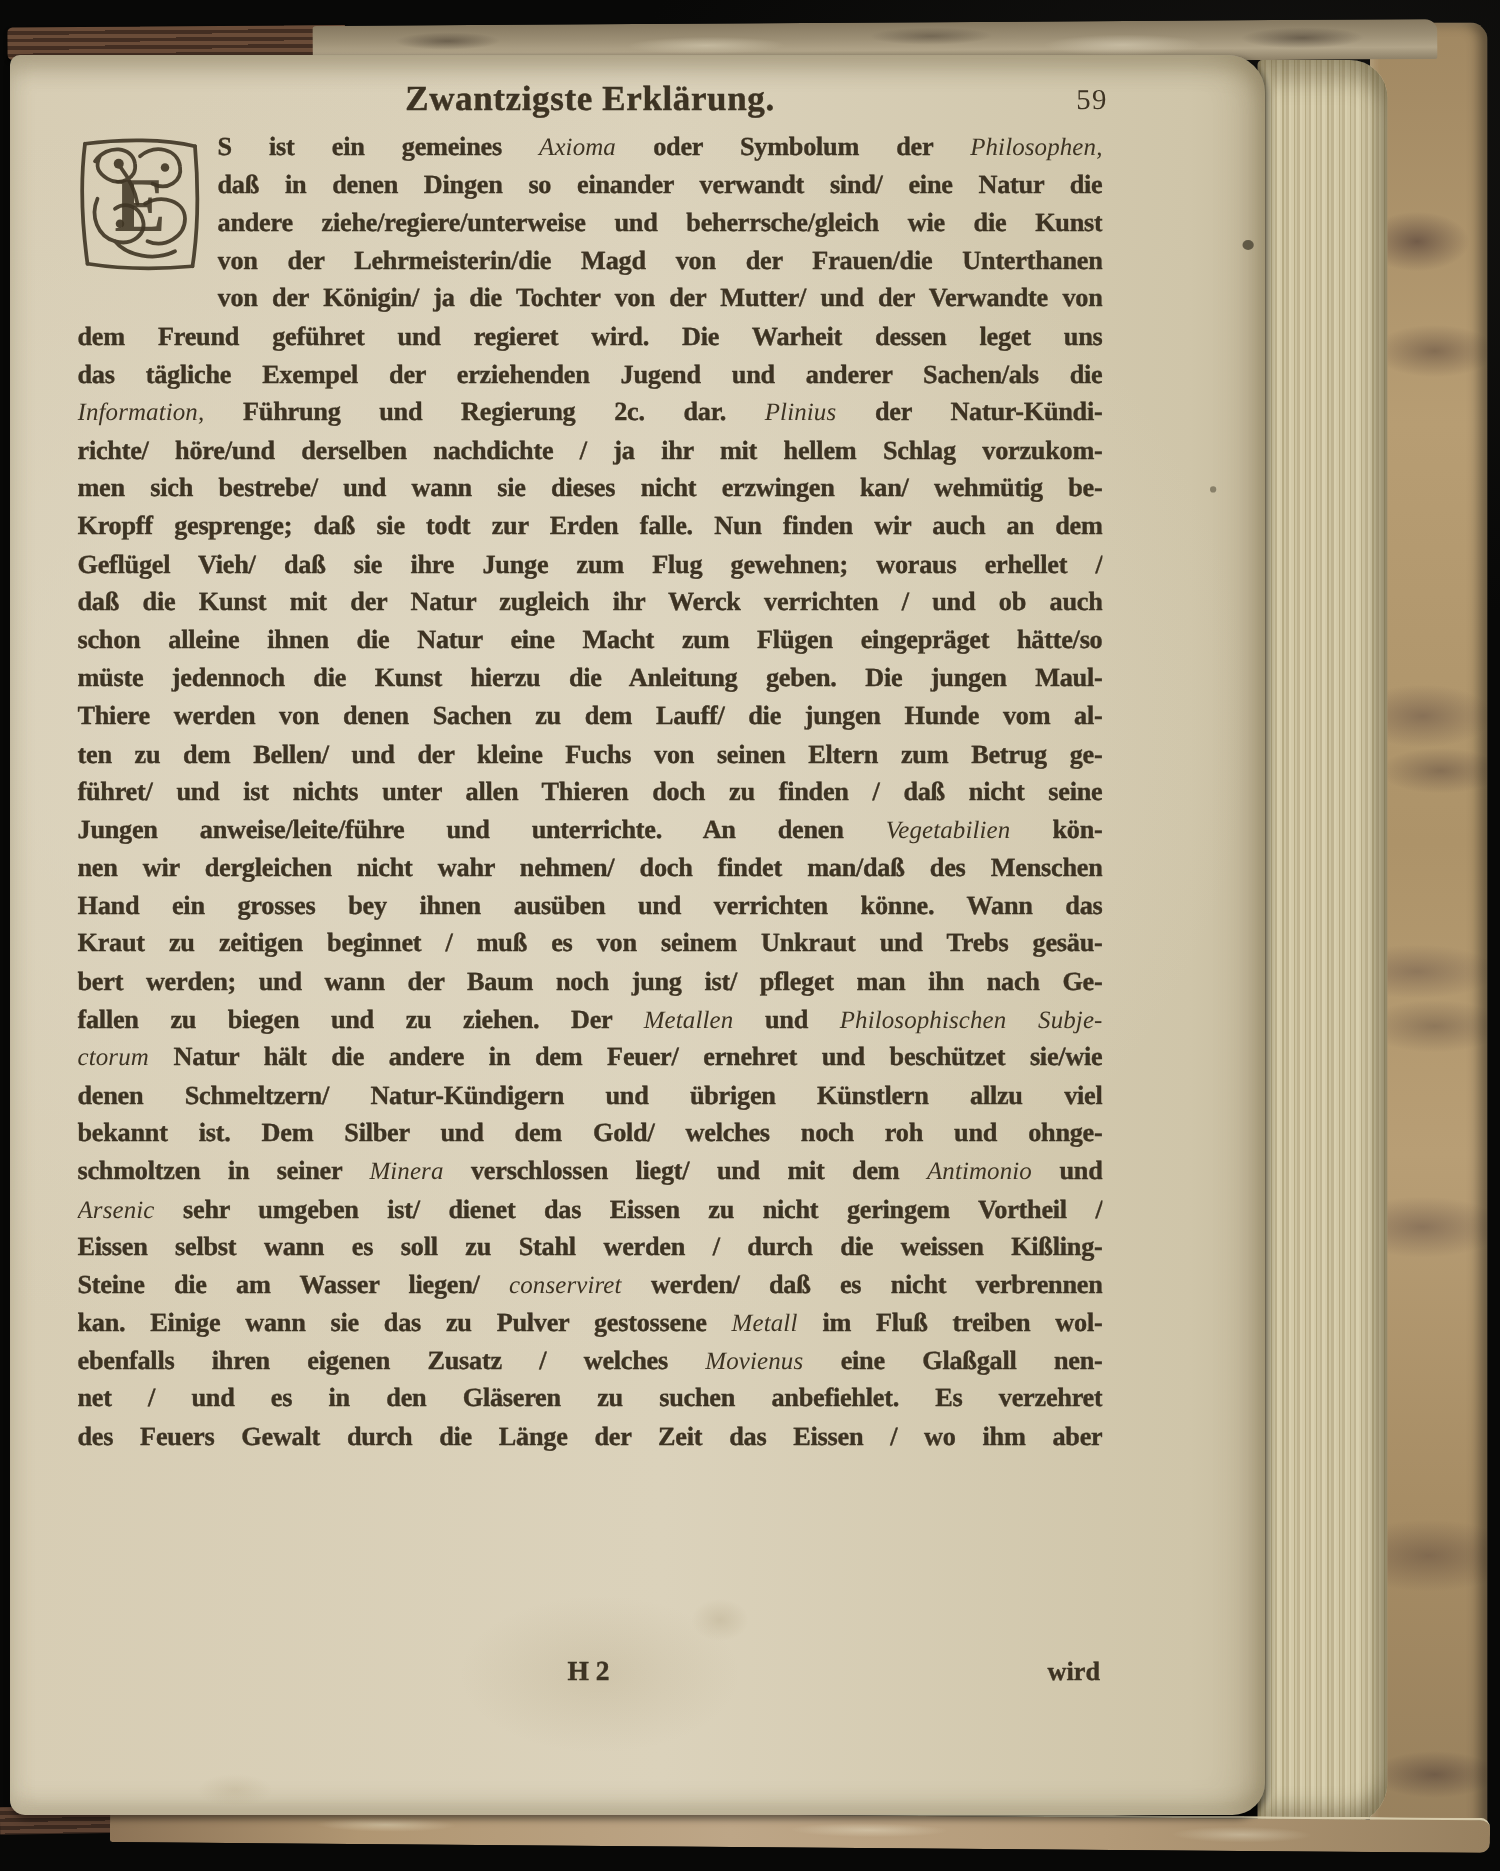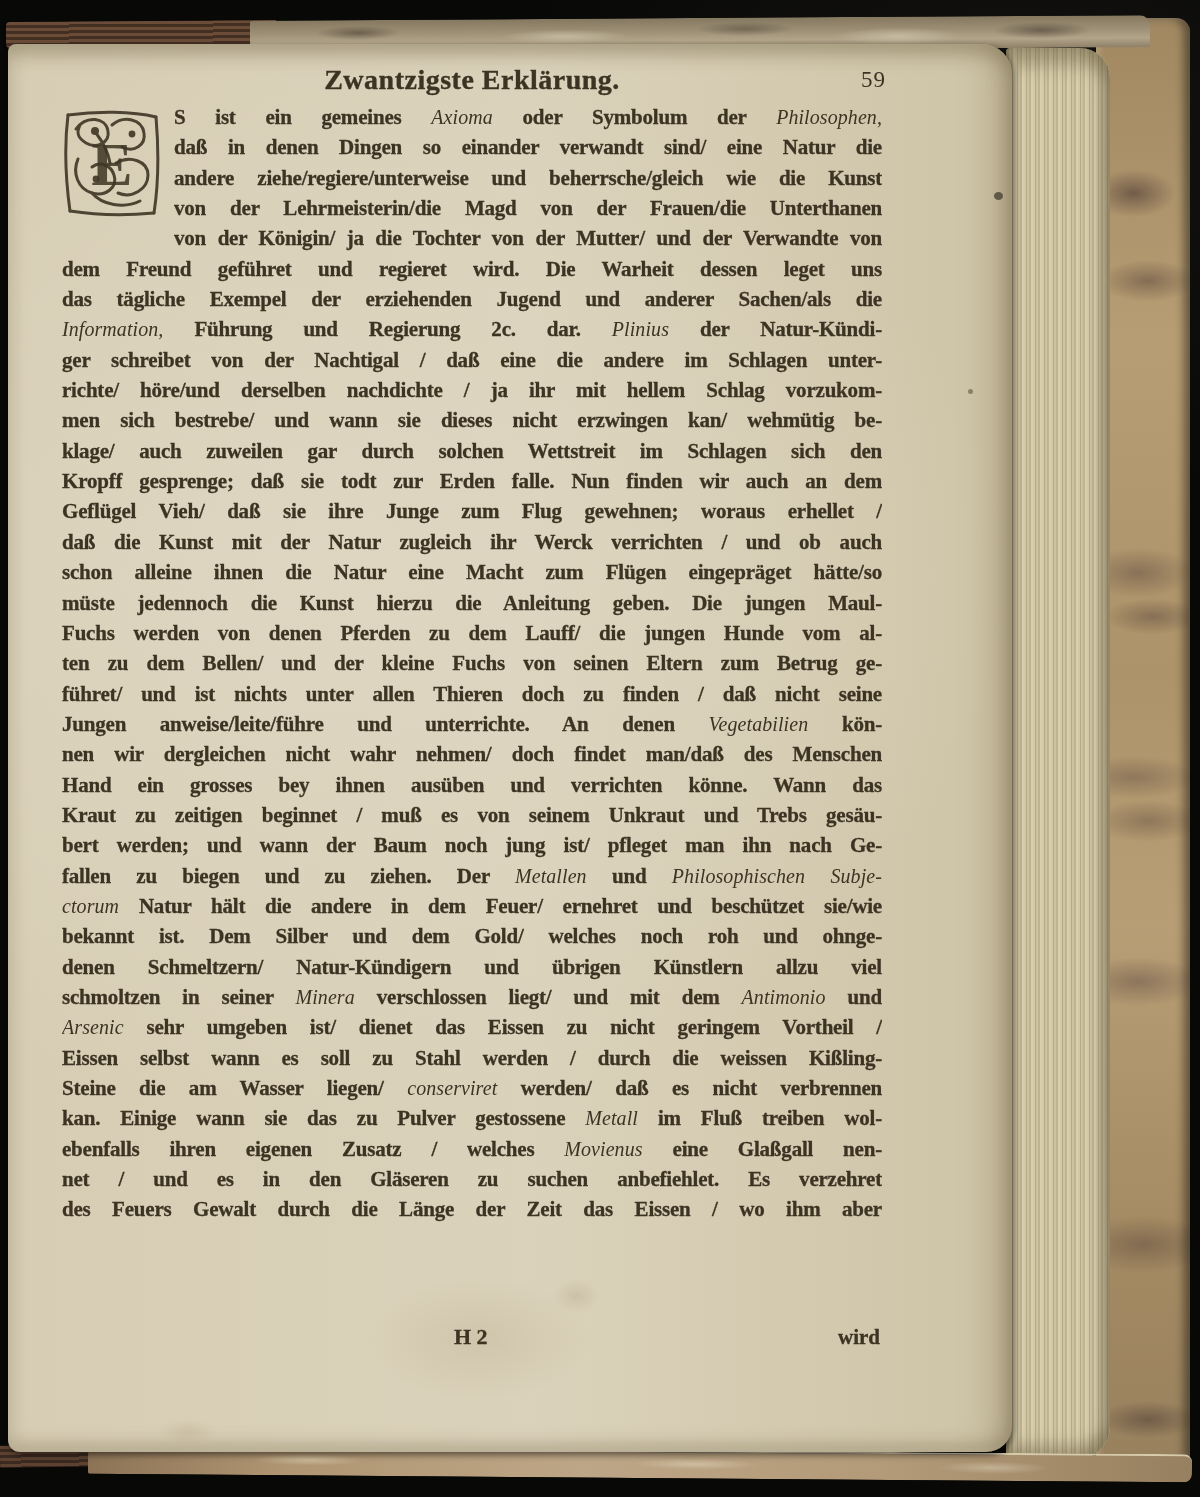--- a/index.html
+++ b/index.html
@@ -144,41 +144,39 @@
       </div>
 
     <div class="line"><span class="fraktur">S ist ein gemeines </span><span class="antiqua">Axioma</span><span class="fraktur"> oder Symbolum der </span><span class="antiqua">Philosophen,</span></div>
         <div class="line"><span class="fraktur">daß in denen Dingen so einander verwandt sind/ eine Natur die</span></div>
         <div class="line"><span class="fraktur">andere ziehe/regiere/unterweise und beherrsche/gleich wie die Kunst</span></div>
         <div class="line"><span class="fraktur">von der Lehrmeisterin/die Magd von der Frauen/die Unterthanen</span></div>
         <div class="line"><span class="fraktur">von der Königin/ ja die Tochter von der Mutter/ und der Verwandte von</span></div>
         <div class="line"><span class="fraktur">dem Freund geführet und regieret wird. Die Warheit dessen leget uns</span></div>
         <div class="line"><span class="fraktur">das tägliche Exempel der erziehenden Jugend und anderer Sachen/als die</span></div>
         <div class="line"><span class="antiqua">Information,</span><span class="fraktur"> Führung und Regierung 2c. dar. </span><span class="antiqua">Plinius</span><span class="fraktur"> der Natur-Kündi-</span></div>
-        <div class="line"><span class="fraktur">ger schreibet von der Nachtigal / daß eine die andere im Schlagen unter-</span></div>
         <div class="line"><span class="fraktur">richte/ höre/und derselben nachdichte / ja ihr mit hellem Schlag vorzukom-</span></div>
         <div class="line"><span class="fraktur">men sich bestrebe/ und wann sie dieses nicht erzwingen kan/ wehmütig be-</span></div>
-        <div class="line"><span class="fraktur">klage/ auch zuweilen gar durch solchen Wettstreit im Schlagen sich den</span></div>
         <div class="line"><span class="fraktur">Kropff gesprenge; daß sie todt zur Erden falle. Nun finden wir auch an dem</span></div>
         <div class="line"><span class="fraktur">Geflügel Vieh/ daß sie ihre Junge zum Flug gewehnen; woraus erhellet /</span></div>
         <div class="line"><span class="fraktur">daß die Kunst mit der Natur zugleich ihr Werck verrichten / und ob auch</span></div>
         <div class="line"><span class="fraktur">schon alleine ihnen die Natur eine Macht zum Flügen eingepräget hätte/so</span></div>
         <div class="line"><span class="fraktur">müste jedennoch die Kunst hierzu die Anleitung geben. Die jungen Maul-</span></div>
-        <div class="line"><span class="fraktur">Fuchs werden von denen Pferden zu dem Lauff/ die jungen Hunde vom al-</span></div>
+        <div class="line"><span class="fraktur">Thiere werden von denen Sachen zu dem Lauff/ die jungen Hunde vom al-</span></div>
         <div class="line"><span class="fraktur">ten zu dem Bellen/ und der kleine Fuchs von seinen Eltern zum Betrug ge-</span></div>
         <div class="line"><span class="fraktur">führet/ und ist nichts unter allen Thieren doch zu finden / daß nicht seine</span></div>
         <div class="line"><span class="fraktur">Jungen anweise/leite/führe und unterrichte. An denen </span><span class="antiqua">Vegetabilien</span><span class="fraktur"> kön-</span></div>
         <div class="line"><span class="fraktur">nen wir dergleichen nicht wahr nehmen/ doch findet man/daß des Menschen</span></div>
         <div class="line"><span class="fraktur">Hand ein grosses bey ihnen ausüben und verrichten könne. Wann das</span></div>
         <div class="line"><span class="fraktur">Kraut zu zeitigen beginnet / muß es von seinem Unkraut und Trebs gesäu-</span></div>
         <div class="line"><span class="fraktur">bert werden; und wann der Baum noch jung ist/ pfleget man ihn nach Ge-</span></div>
         <div class="line"><span class="fraktur">fallen zu biegen und zu ziehen. Der </span><span class="antiqua">Metallen</span><span class="fraktur"> und </span><span class="antiqua">Philosophischen Subje-</span></div>
         <div class="line"><span class="antiqua">ctorum</span><span class="fraktur"> Natur hält die andere in dem Feuer/ ernehret und beschützet sie/wie</span></div>
+        <div class="line"><span class="fraktur">denen Schmeltzern/ Natur-Kündigern und übrigen Künstlern allzu viel</span></div>
         <div class="line"><span class="fraktur">bekannt ist. Dem Silber und dem Gold/ welches noch roh und ohnge-</span></div>
-        <div class="line"><span class="fraktur">denen Schmeltzern/ Natur-Kündigern und übrigen Künstlern allzu viel</span></div>
         <div class="line"><span class="fraktur">schmoltzen in seiner </span><span class="antiqua">Minera</span><span class="fraktur"> verschlossen liegt/ und mit dem </span><span class="antiqua">Antimonio</span><span class="fraktur"> und</span></div>
         <div class="line"><span class="antiqua">Arsenic</span><span class="fraktur"> sehr umgeben ist/ dienet das Eissen zu nicht geringem Vortheil /</span></div>
         <div class="line"><span class="fraktur">Eissen selbst wann es soll zu Stahl werden / durch die weissen Kißling-</span></div>
         <div class="line"><span class="fraktur">Steine die am Wasser liegen/ </span><span class="antiqua">conserviret</span><span class="fraktur"> werden/ daß es nicht verbrennen</span></div>
         <div class="line"><span class="fraktur">kan. Einige wann sie das zu Pulver gestossene </span><span class="antiqua">Metall</span><span class="fraktur"> im Fluß treiben wol-</span></div>
         <div class="line"><span class="fraktur">ebenfalls ihren eigenen Zusatz / welches </span><span class="antiqua">Movienus</span><span class="fraktur"> eine Glaßgall nen-</span></div>
         <div class="line"><span class="fraktur">net / und es in den Gläseren zu suchen anbefiehlet. Es verzehret</span></div>
         <div class="line"><span class="fraktur">des Feuers Gewalt durch die Länge der Zeit das Eissen / wo ihm aber</span></div>
       </div>
 

